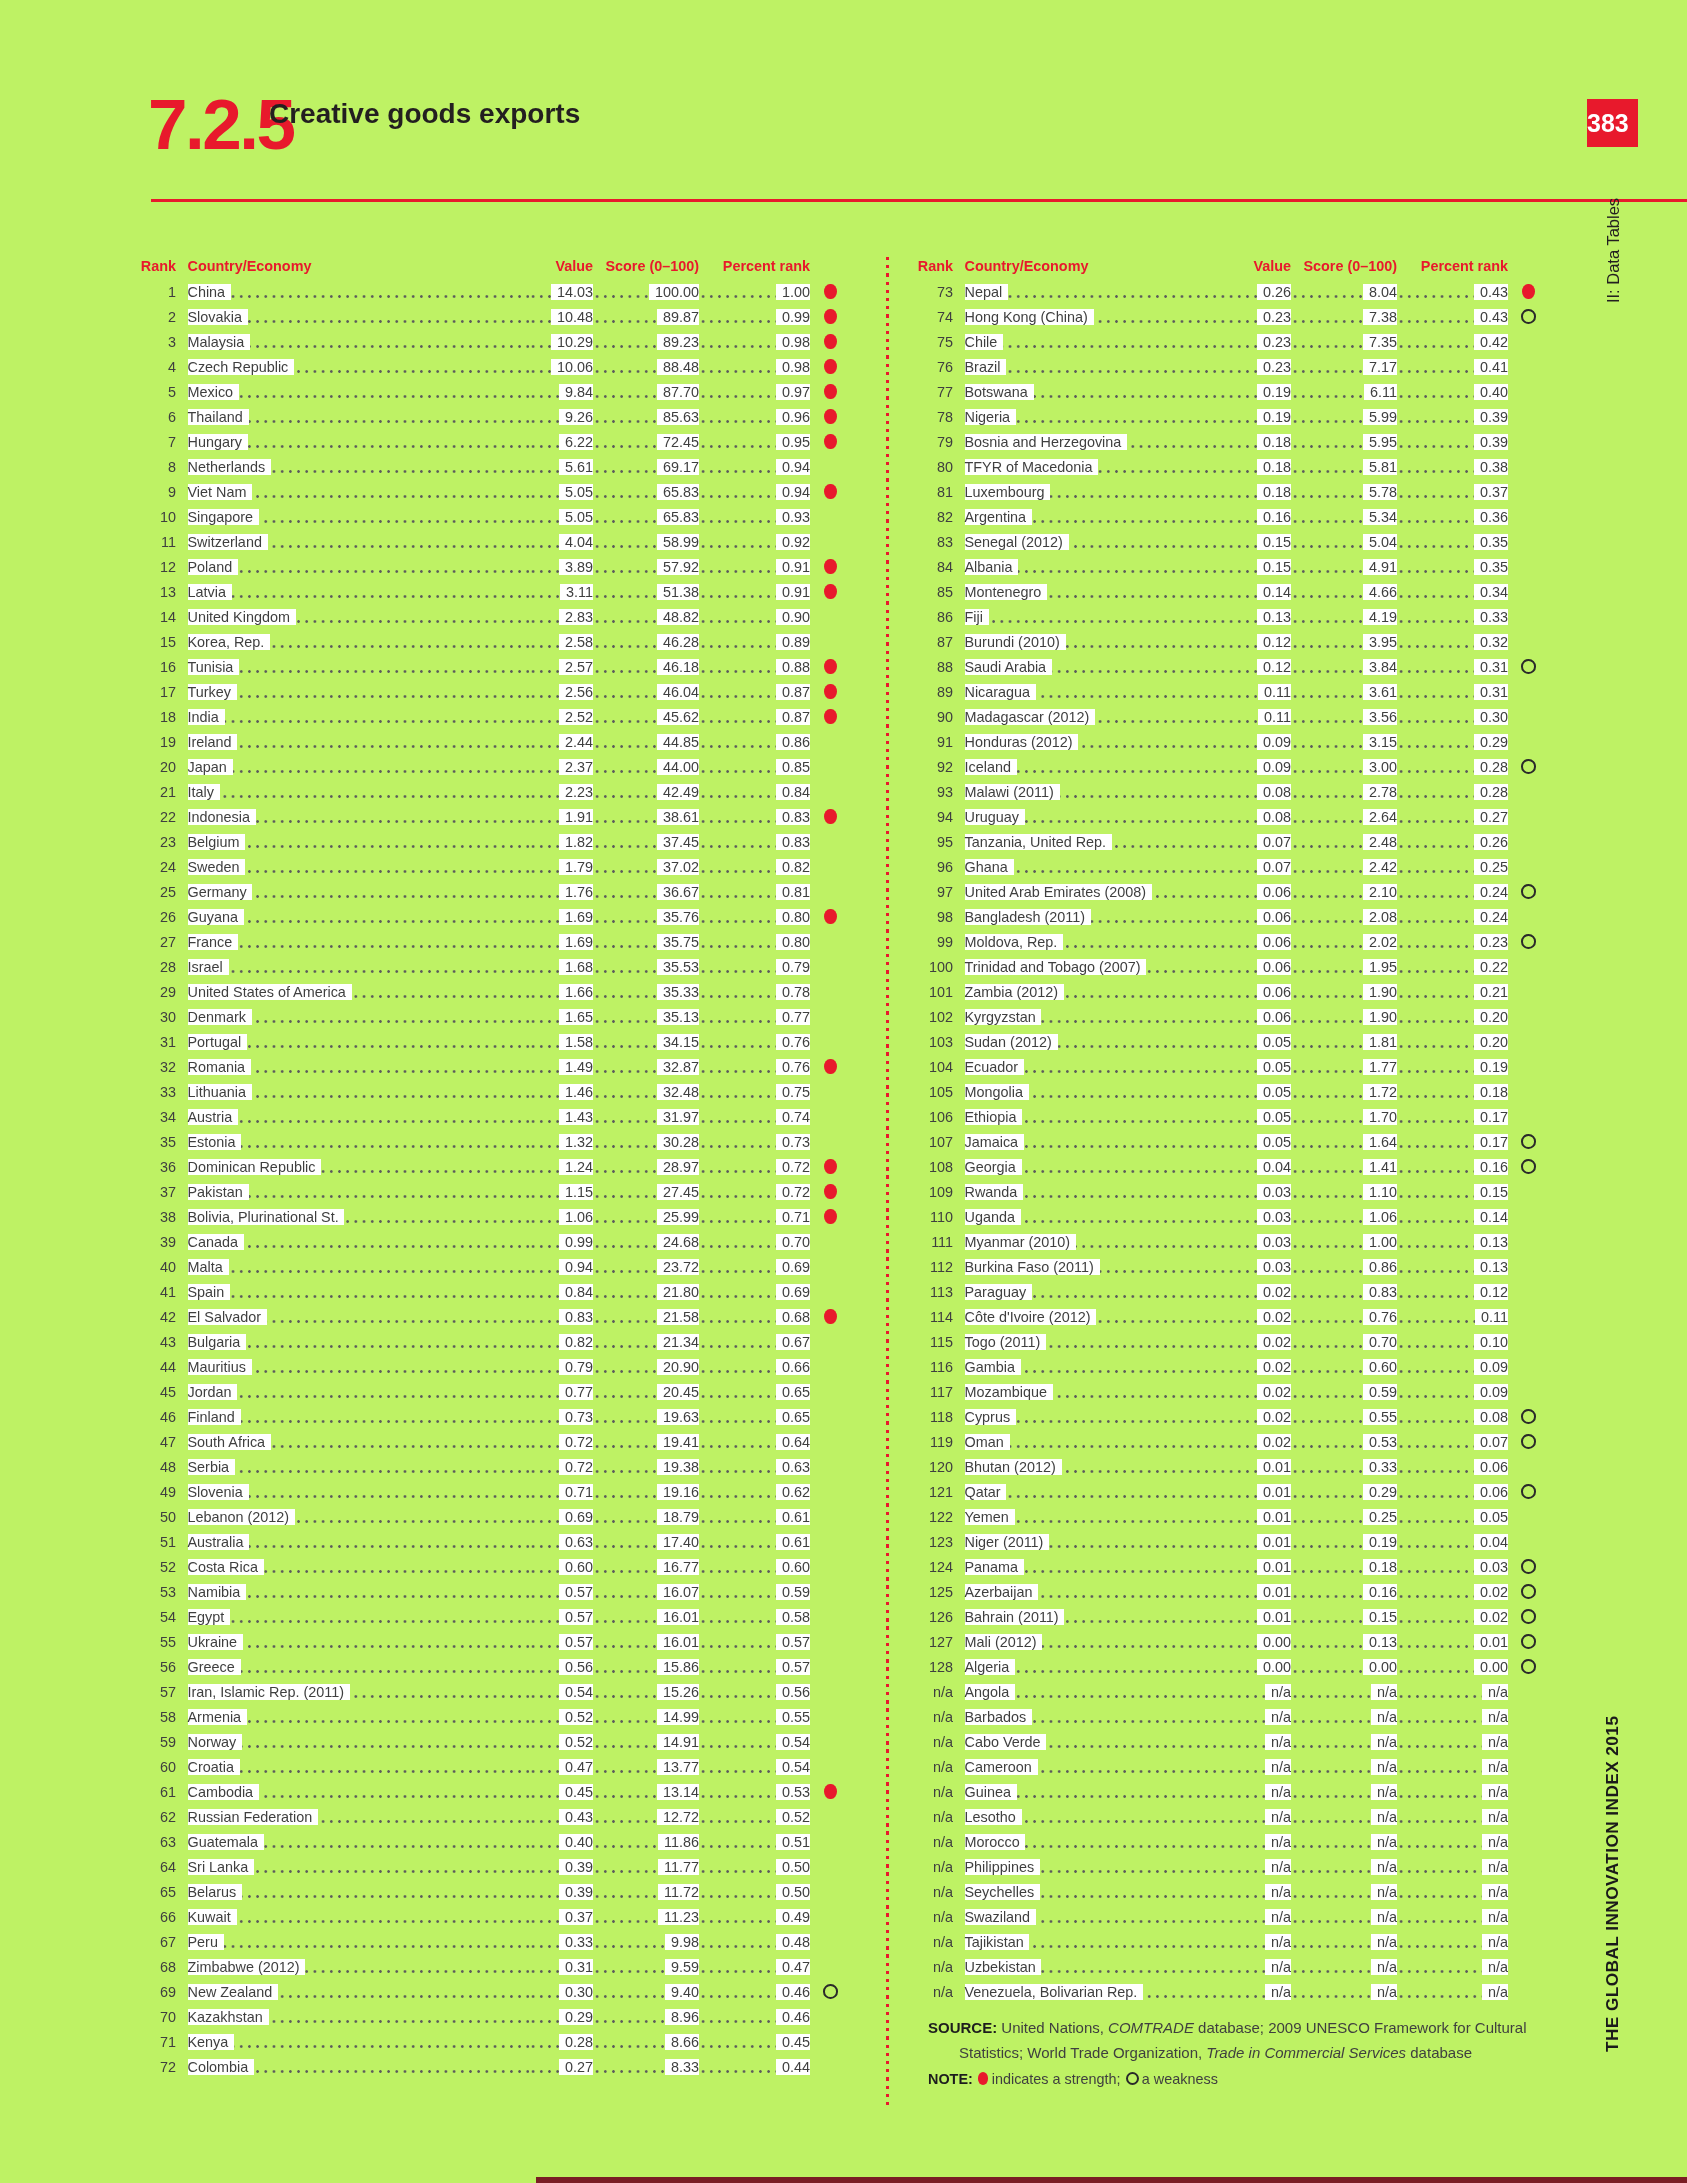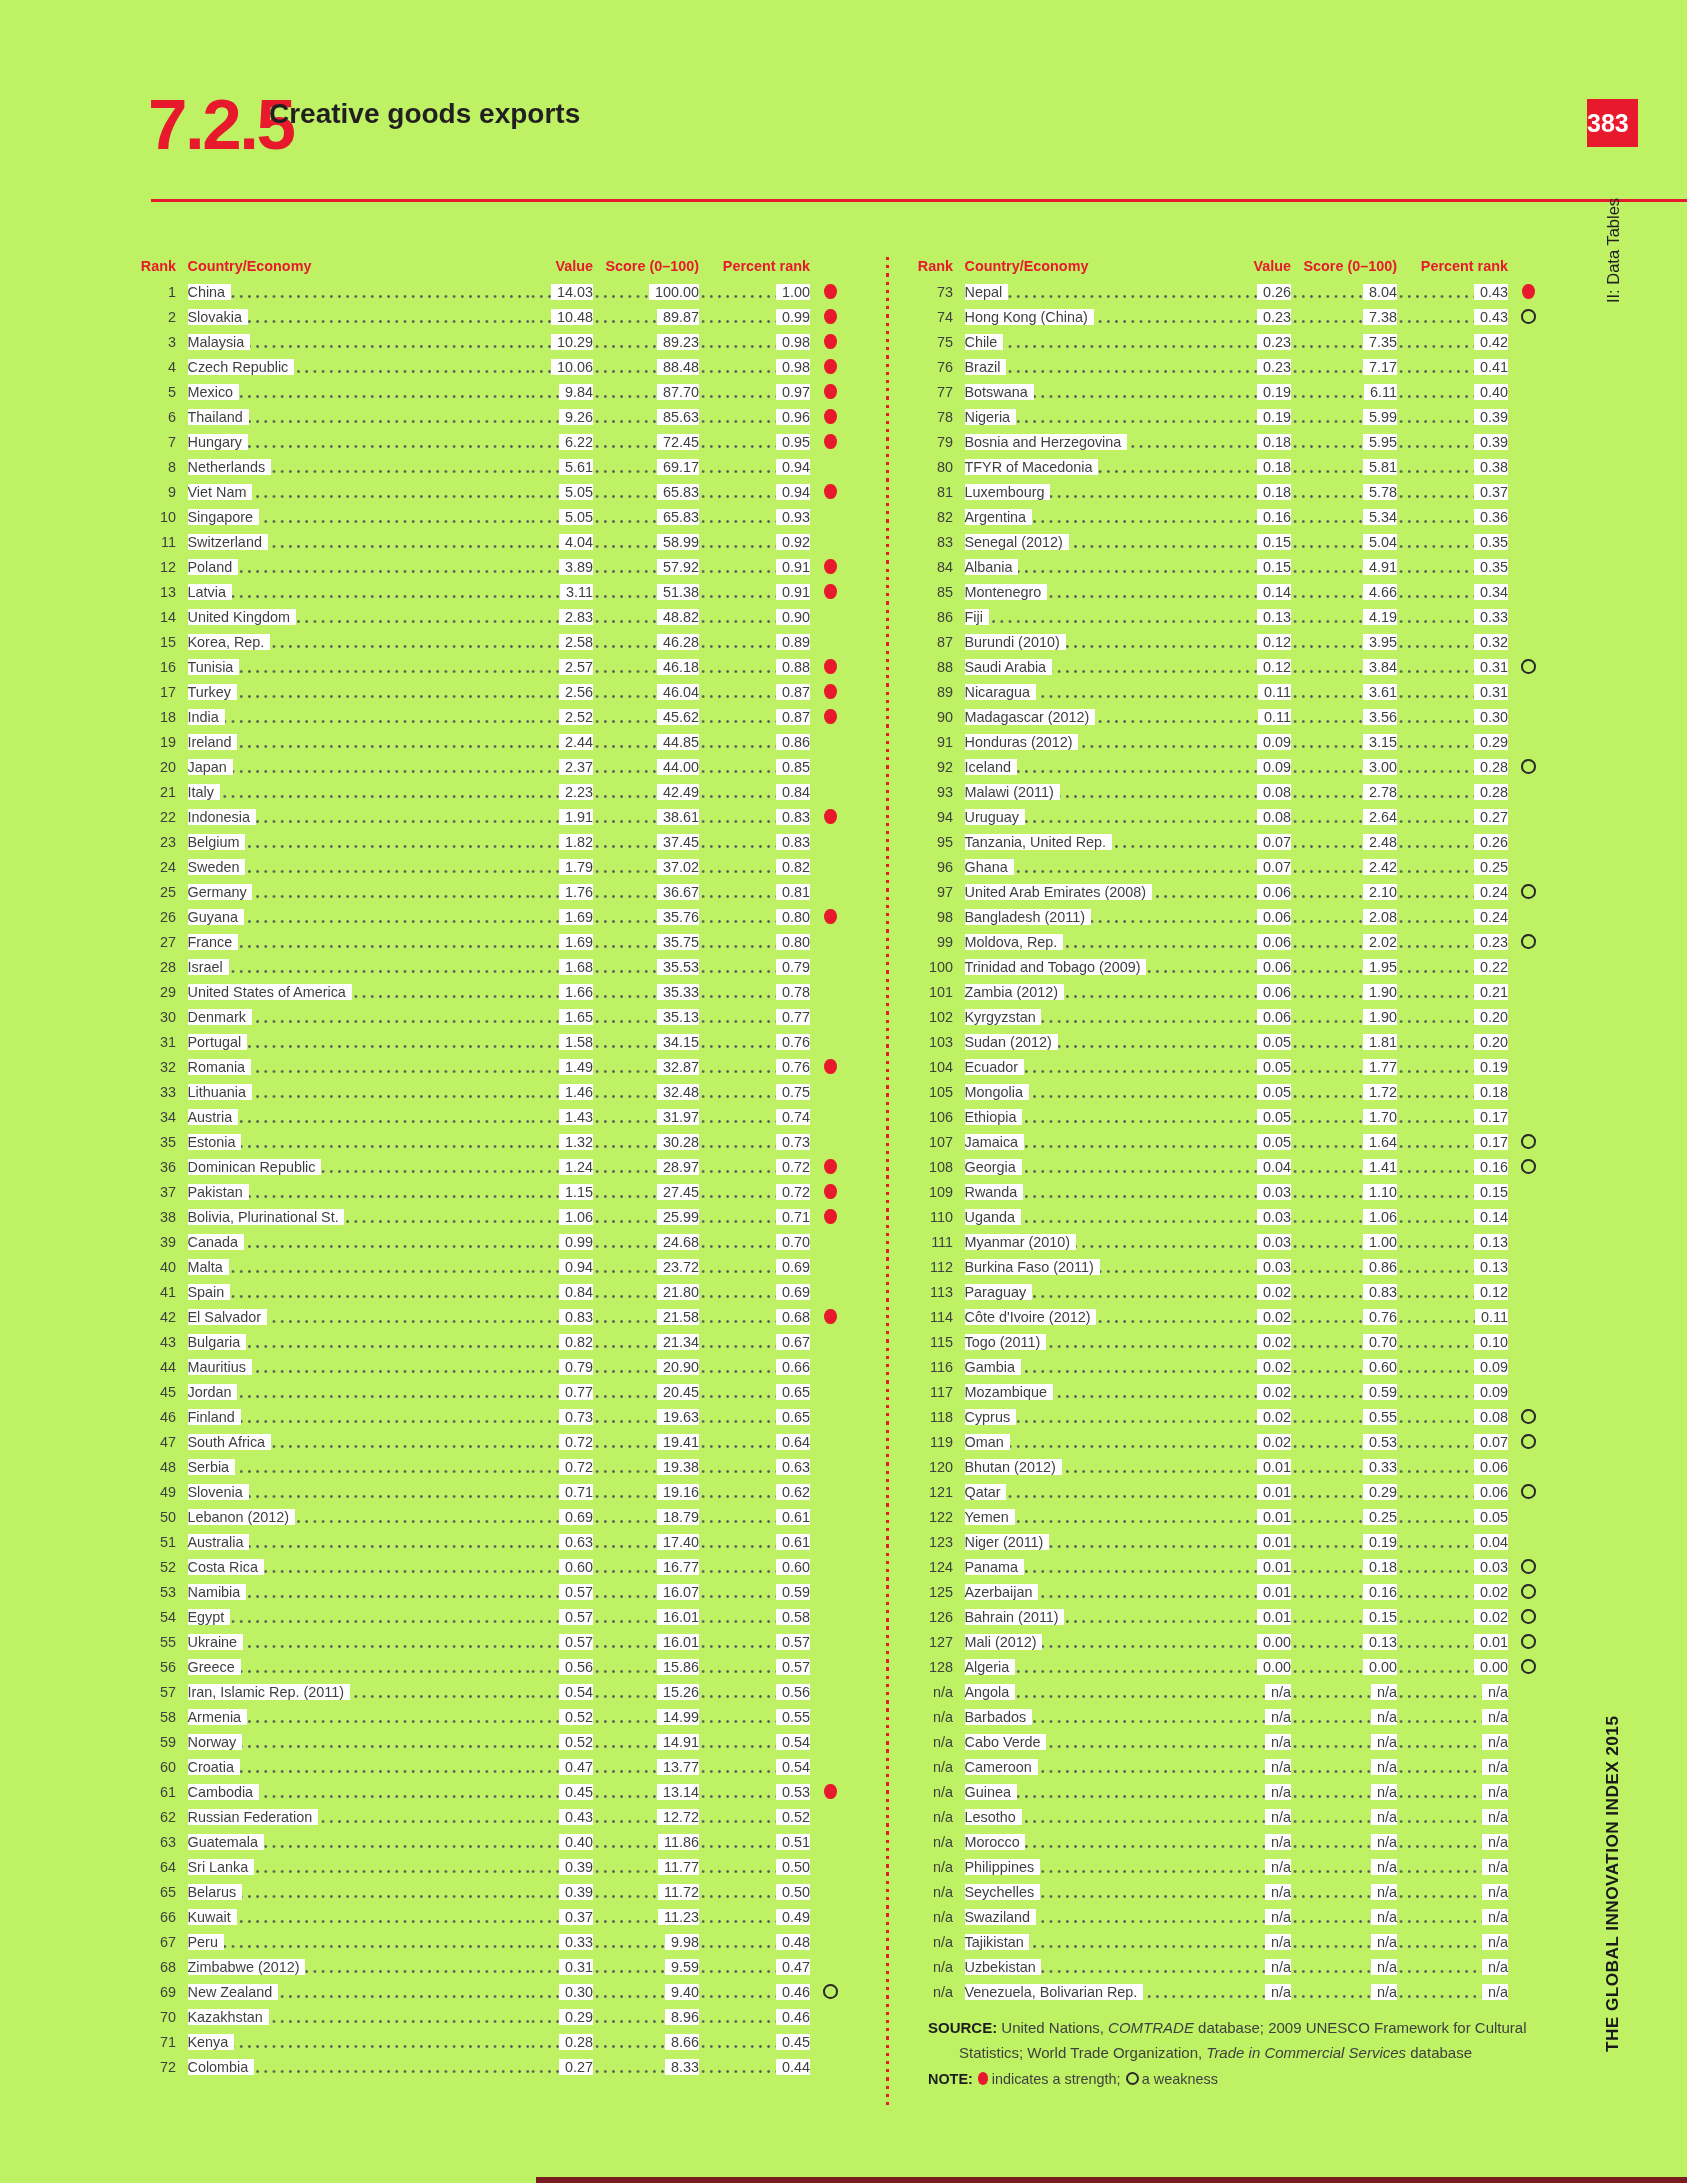--- a/index.html
+++ b/index.html
@@ -883,21 +883,21 @@
         <div class="row">
     <span class="c-rank">99</span>
     <span class="c-name lead"><span class="nm">Moldova, Rep.</span></span>
     <span class="c-val c-num lead"><span class="nm">0.06</span></span>
     <span class="c-score c-num lead"><span class="nm">2.02</span></span>
     <span class="c-pct c-num lead"><span class="nm">0.23</span></span>
     <span class="c-mark"><span class="mark w"></span></span>
   </div>
         <div class="row">
     <span class="c-rank">100</span>
-    <span class="c-name lead"><span class="nm">Trinidad and Tobago (2009)</span></span>
+    <span class="c-name lead"><span class="nm">Trinidad and Tobago (2007)</span></span>
     <span class="c-val c-num lead"><span class="nm">0.06</span></span>
     <span class="c-score c-num lead"><span class="nm">1.95</span></span>
     <span class="c-pct c-num lead"><span class="nm">0.22</span></span>
     <span class="c-mark"><span class="mark"></span></span>
   </div>
         <div class="row">
     <span class="c-rank">101</span>
     <span class="c-name lead"><span class="nm">Zambia (2012)</span></span>
     <span class="c-val c-num lead"><span class="nm">0.06</span></span>
     <span class="c-score c-num lead"><span class="nm">1.90</span></span>

